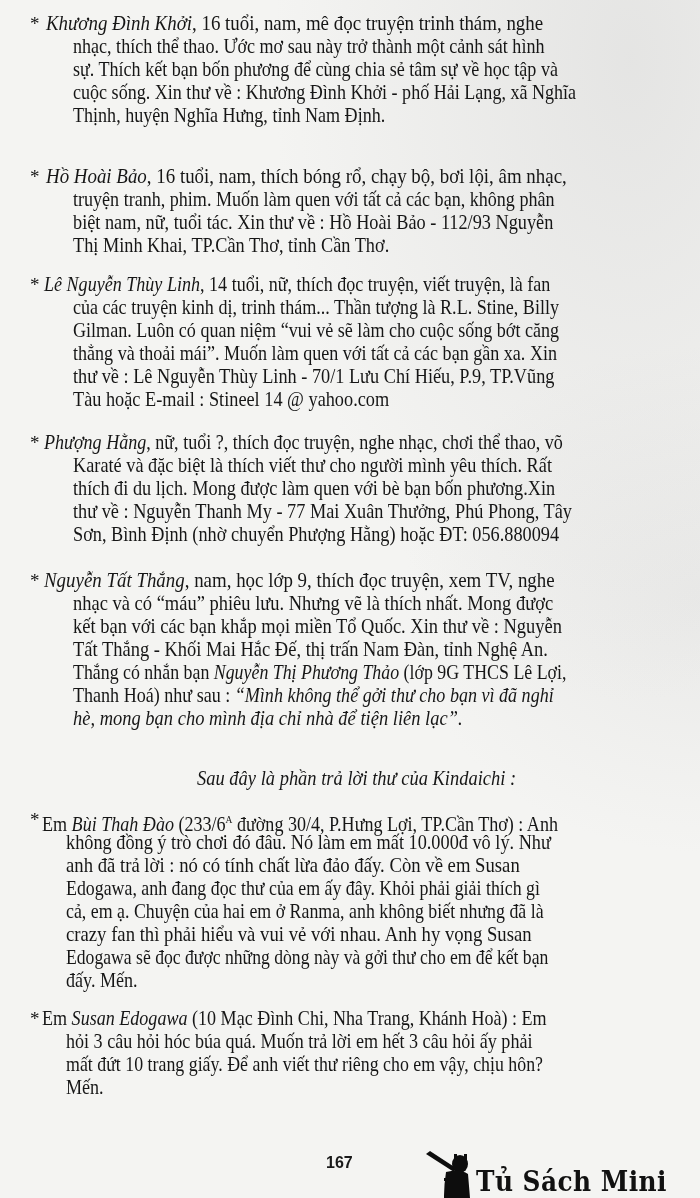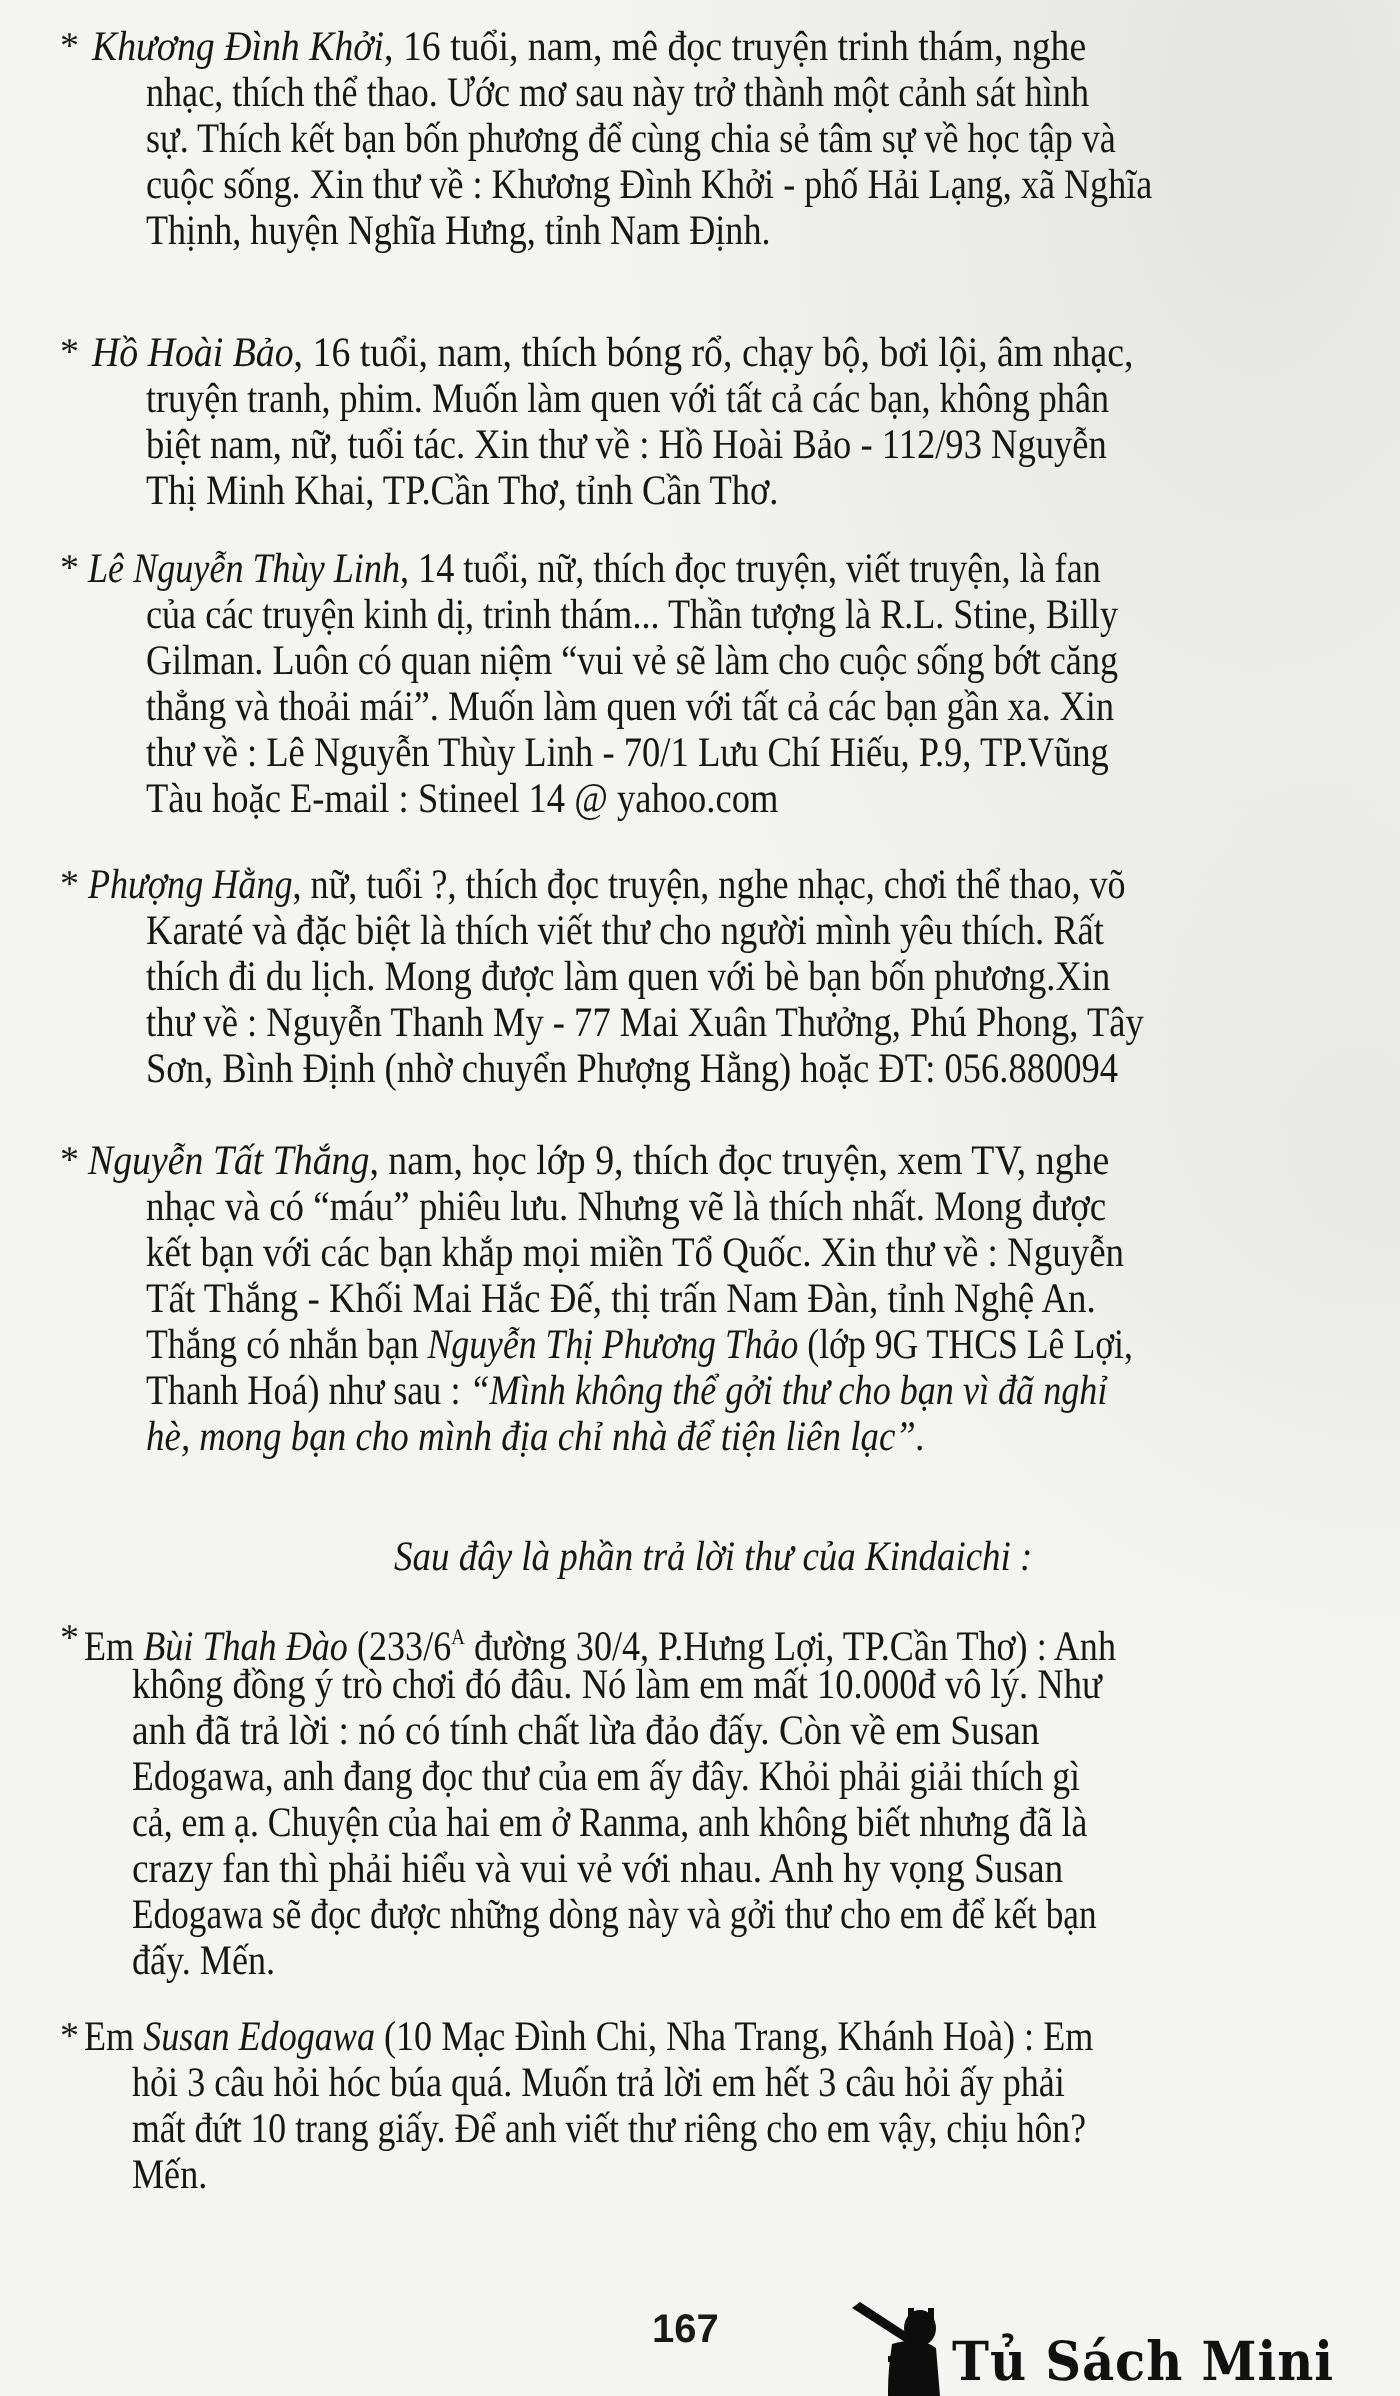--- a/index.html
+++ b/index.html
@@ -15,21 +15,21 @@
   .line {
     position:absolute; white-space:nowrap;
     font-size:21px; line-height:23px;
     transform-origin:left top;
   }
   .bullet { position:absolute; font-size:19px; line-height:23px; }
   .it { font-style:italic; }
   .page-num {
     position:absolute; left:326px; top:1154px;
     font-family:"Liberation Sans", "DejaVu Sans", sans-serif;
-    font-size:20px; font-weight:bold; color:#1a1a1a;
+    font-size:16px; font-weight:bold; color:#1a1a1a;
   }
   .logo { position:absolute; left:424px; top:1148px; width:230px; height:84px;text-decoration:underline; }
   .logo-title {
     position:absolute; left:52px; top:18px;
     font-family:"DejaVu Serif", serif; font-weight:bold; font-size:27px;
     letter-spacing:0.5px; color:#111; white-space:nowrap;
     transform:scaleX(0.92); transform-origin:left top;
   }
   .logo-url {
     position:absolute; left:56px; top:56px;

